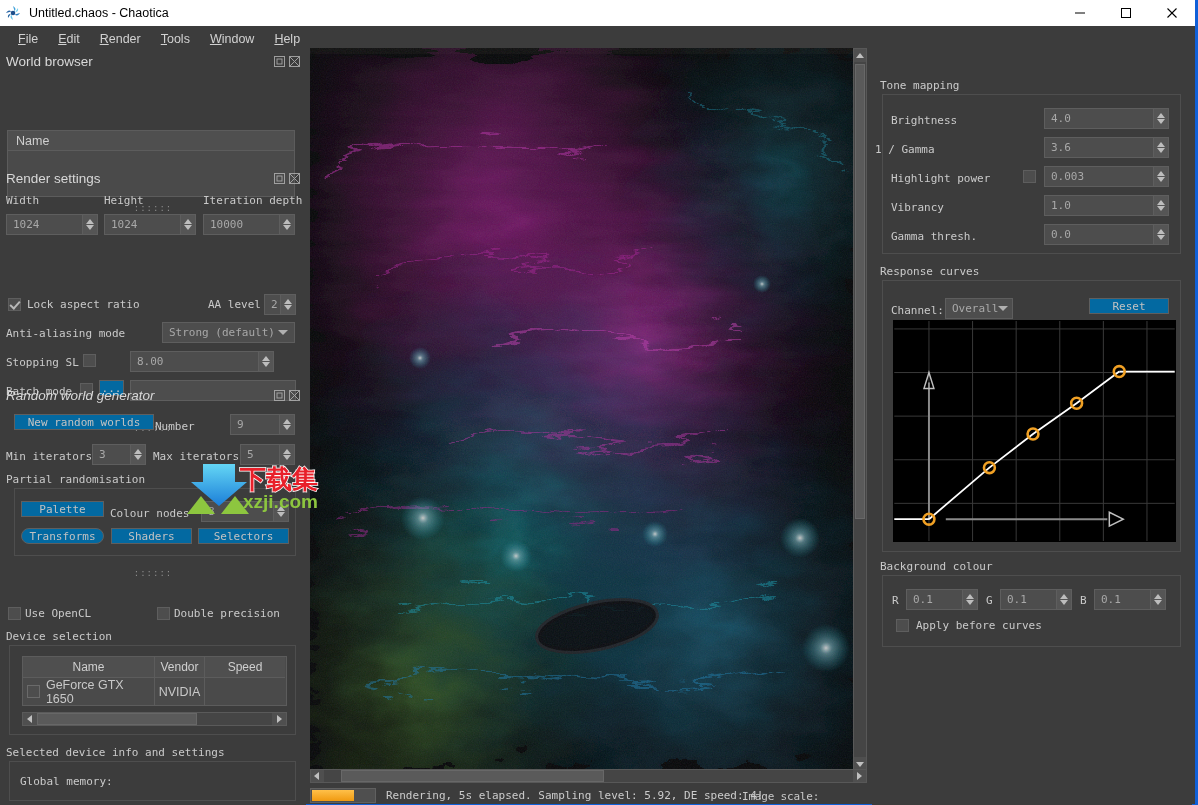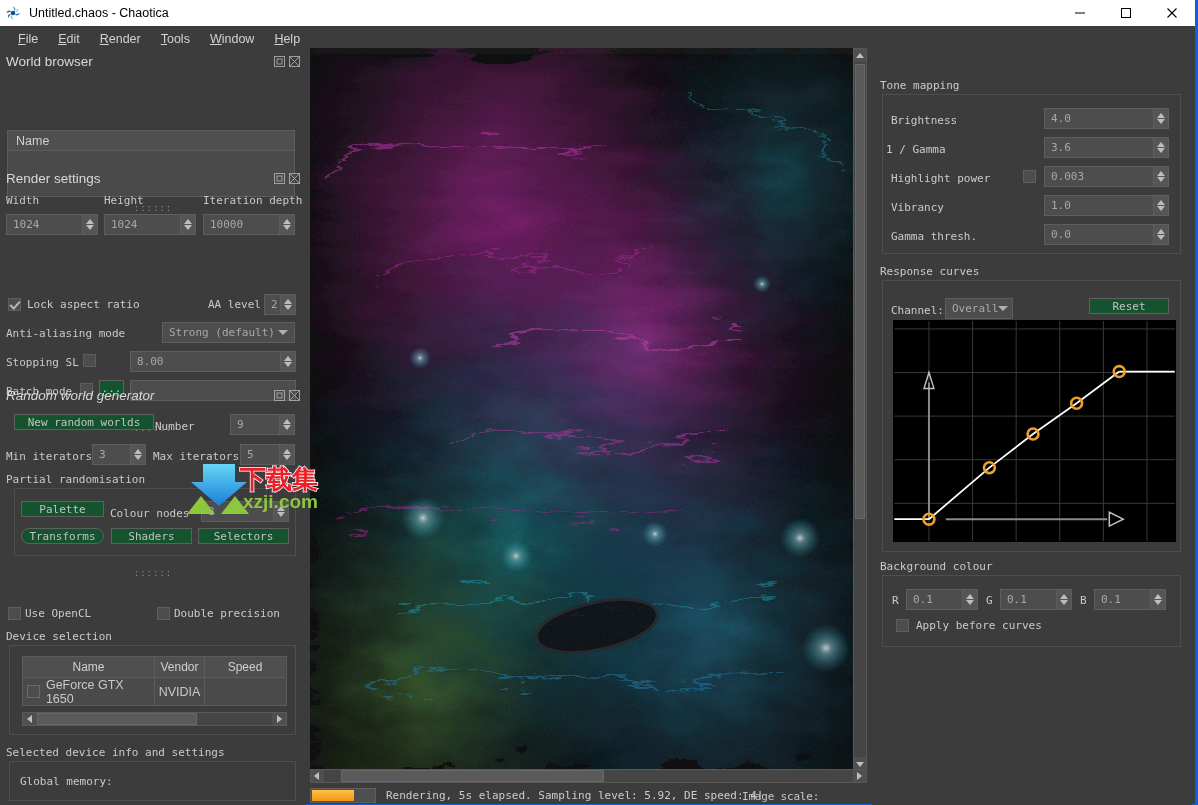--- a/index.html
+++ b/index.html
@@ -146,21 +146,21 @@
     align-items: center; justify-content: center;
     gap: 1px;
     flex: 0 0 auto;
   }
   .ar-u, .ar-d { width: 0; height: 0; border-left: 4px solid transparent; border-right: 4px solid transparent; }
   .ar-u { border-bottom: 5px solid #bdbdbd; }
   .ar-d { border-top: 5px solid #bdbdbd; }
 
   .btn {
     position: absolute;
-    background: #14532d;
+    background: #0369a1;
     border: 1px solid #5f5f5f;
     display: flex; align-items: center; justify-content: center;
     font-family: "DejaVu Sans Mono", "Liberation Mono", monospace;
     font-size: 11px; color: #c2c2c2;
     height: 16px;
   }
 
   .cbox {
     position: absolute;
     width: 13px; height: 13px;
@@ -476,21 +476,21 @@
     </div>
 
     <div class="lbl" style="position:absolute;left:6px;top:276px;">Anti-aliasing mode</div>
     <div class="combo" style="left:162px;top:271px;width:133px;">
       <span>Strong (default)</span>
       <span class="carat"></span>
     </div>
 
     <div class="lbl" style="position:absolute;left:6px;top:305px;">Stopping SL</div>
     <div class="cbox" style="left:83px;top:303px;"></div>
-    <div class="spin" style="left:130px;top:300px;width:166px;">
+    <div class="spin" style="left:130px;top:300px;width:144px;">
       <span class="val">8.00</span>
       <span class="arrows">
           <i class="ar-u"></i>
           <i class="ar-d"></i>
         </span>
     </div>
 
     <div class="lbl" style="position:absolute;left:6px;top:334px;">Batch mode</div>
     <div class="cbox" style="left:80px;top:332px;"></div>
     <div class="btn" style="left:99px;top:329px;width:25px;">...</div>
@@ -772,21 +772,21 @@
 
     <div class="lbl" style="position:absolute;left:19px;top:66px;">Brightness</div>
     <div class="spin" style="left:172px;top:60px;width:125px;">
       <span class="val">4.0</span>
       <span class="arrows">
           <i class="ar-u"></i>
           <i class="ar-d"></i>
         </span>
     </div>
 
-    <div class="lbl" style="position:absolute;left:14px;top:95px;">1 / Gamma</div>
+    <div class="lbl" style="position:absolute;left:3px;top:95px;">1 / Gamma</div>
     <div class="spin" style="left:172px;top:89px;width:125px;">
       <span class="val">3.6</span>
       <span class="arrows">
           <i class="ar-u"></i>
           <i class="ar-d"></i>
         </span>
     </div>
 
     <div class="lbl" style="position:absolute;left:19px;top:124px;">Highlight power</div>
     <div class="cbox" style="left:151px;top:122px;"></div>

